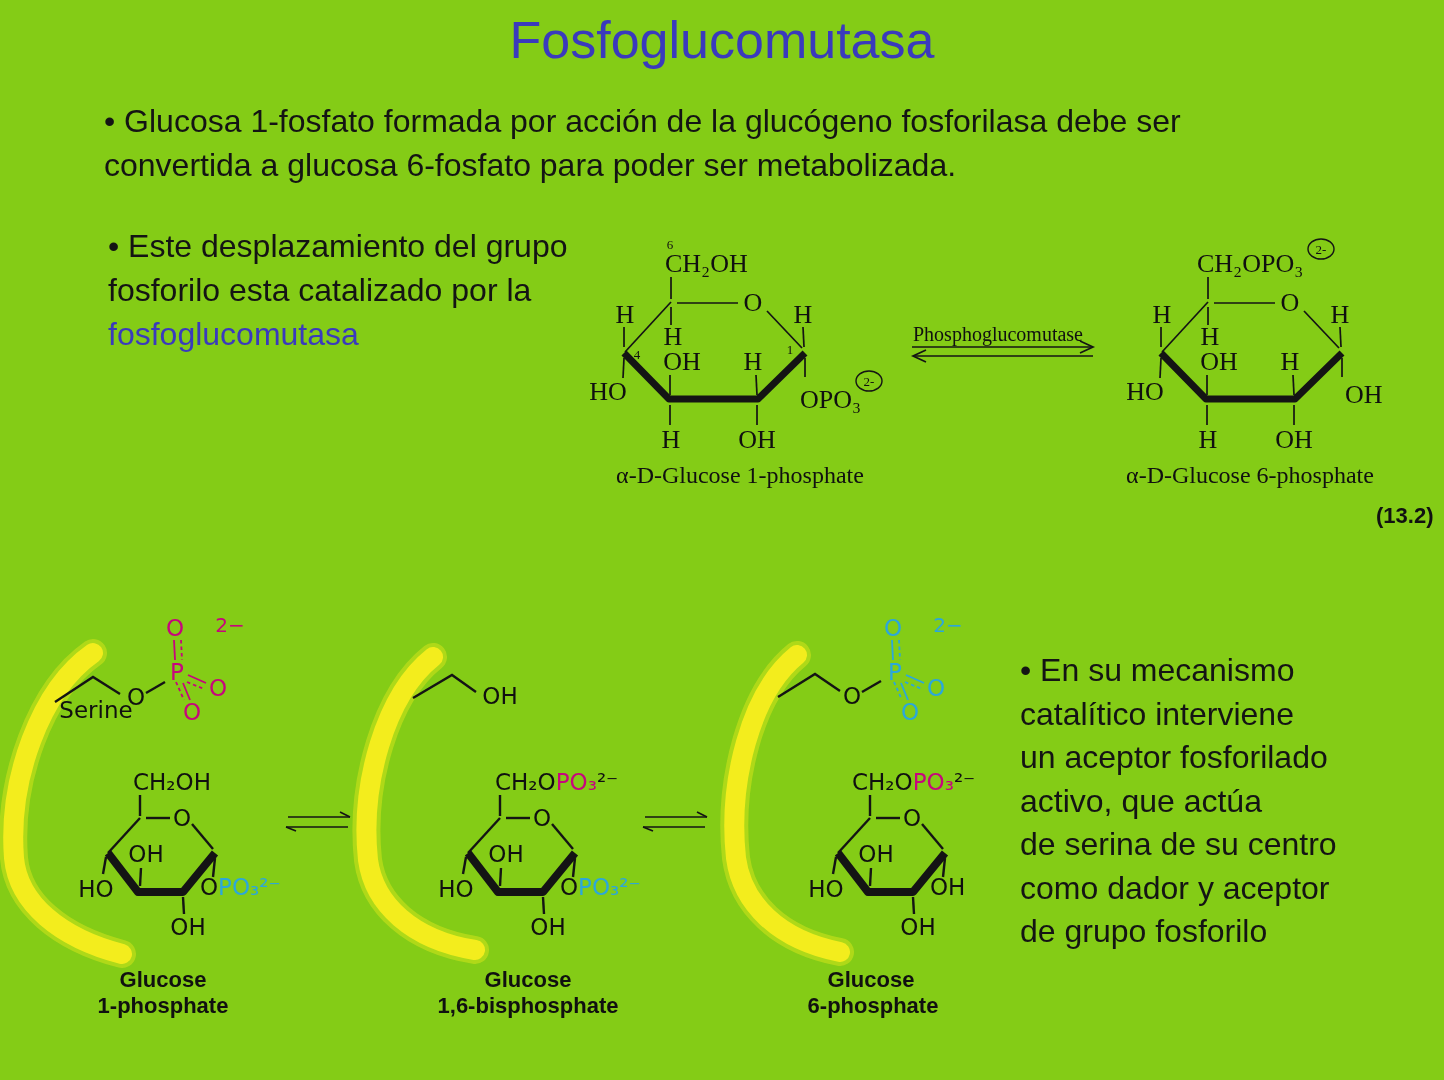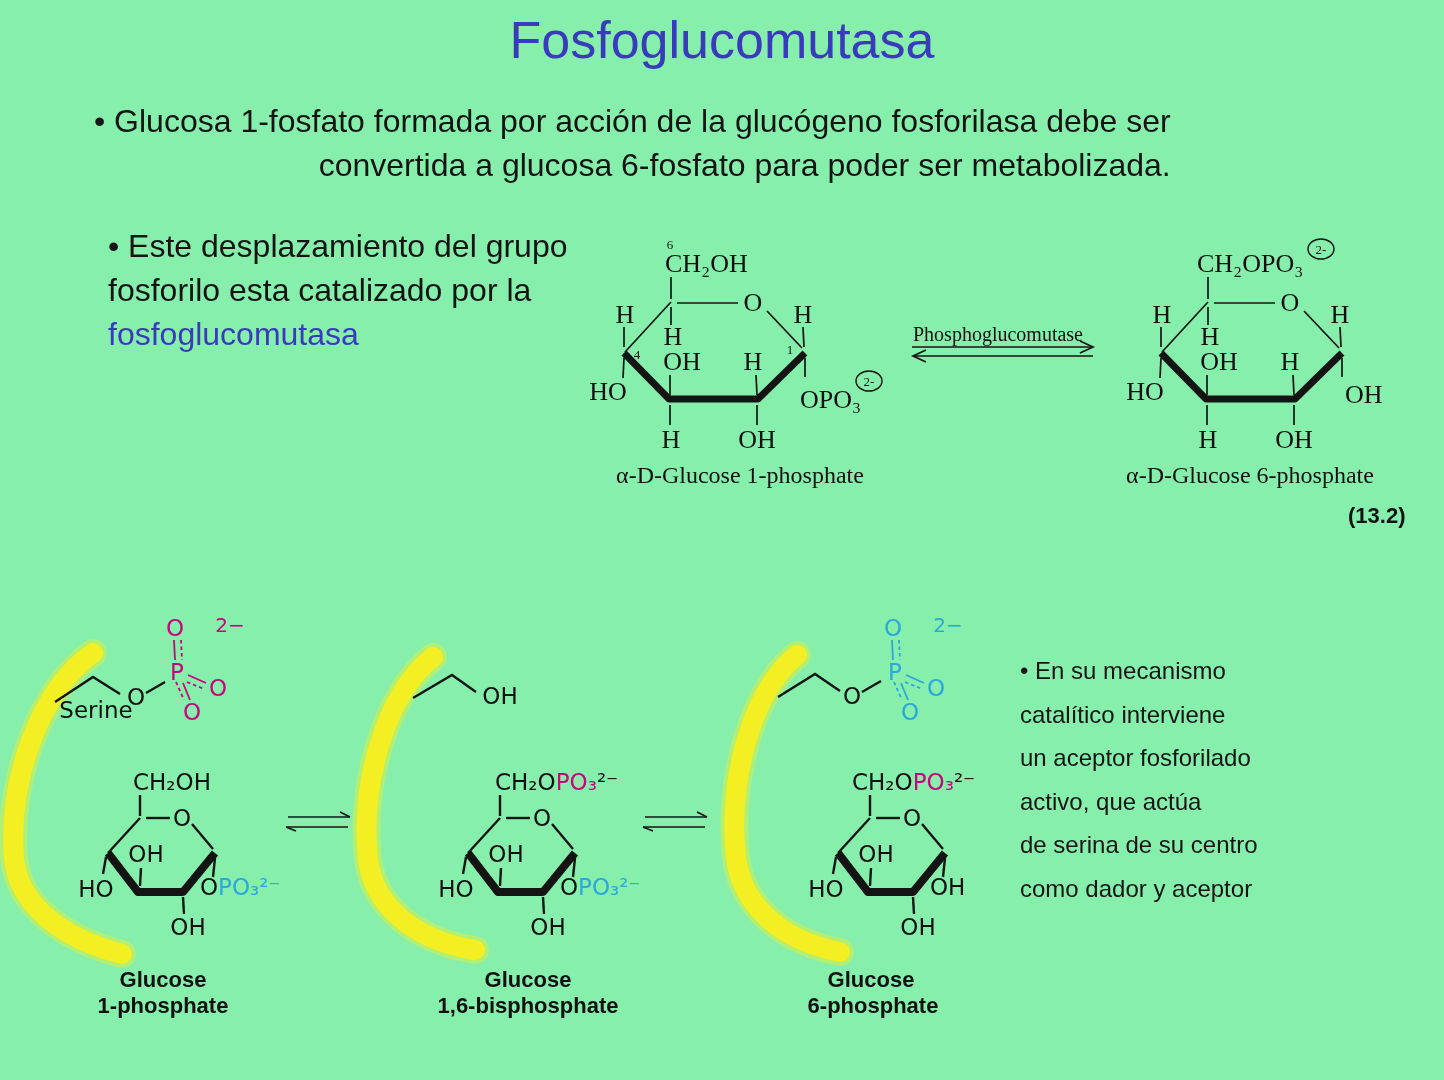--- a/index.html
+++ b/index.html
@@ -1,23 +1,23 @@
 <!DOCTYPE html>
 <html style="--title_blue: #3a3abd; --magenta: #c7057d; --cyan: #2ba7db; --yellow: #f7ee1e;"><head>
 <meta charset="utf-8">
 <style>
   html,body{margin:0;padding:0;background:#888;}
-  .slide{position:relative;width:1444px;height:1080px;background:#86efac;overflow:hidden;
+  .slide{position:relative;width:1444px;height:1080px;background:#84cc16;overflow:hidden;
          font-family:"Liberation Sans",sans-serif;color:#141414;}
   .abs{position:absolute;}
   .page-title{left:0;top:12px;width:100%;text-align:center;font-size:52px;line-height:1.1;
               color:var(--title_blue);}
   .body-line{font-size:32px;line-height:44px;white-space:nowrap;}
   .blue{color:var(--title_blue);}
-  .b3-line{font-size:24px;line-height:43.5px;white-space:nowrap;}
+  .b3-line{font-size:32px;line-height:43.5px;white-space:nowrap;}
   .eqnum{font-size:22px;font-weight:bold;color:#111;}
 
   
   svg{position:absolute;overflow:visible;}
   svg text{font-family:"DejaVu Sans","Liberation Sans",sans-serif;font-size:23px;fill:#101010;}
   svg text.serif{font-family:"Liberation Serif","DejaVu Serif",serif;font-size:26px;}
   svg text.sm{font-family:"Liberation Serif","DejaVu Serif",serif;font-size:13px;}
   svg text.nm{font-family:"Liberation Serif","DejaVu Serif",serif;font-size:24px;}
   svg text.enz{font-family:"Liberation Serif","DejaVu Serif",serif;font-size:20px;}
   svg text.bold-name{font-family:"Liberation Sans","DejaVu Sans",sans-serif;font-weight:700;font-size:22px;}
@@ -38,41 +38,42 @@
   .arrow{stroke-width:1.7;}
   ellipse{stroke:#141414;stroke-width:1.4;fill:none;}
 </style>
 </head>
 <body>
 
 <div class="slide">
 
   <div class="abs page-title">Fosfoglucomutasa</div>
 
-  <div class="abs" style="left:94px;top:99px;text-align:right;">
+  <div class="abs" style="left:104px;top:99px;">
     <div class="body-line">• Glucosa 1-fosfato formada por acción de la glucógeno fosforilasa debe ser</div>
     <div class="body-line">convertida a glucosa 6-fosfato para poder ser metabolizada.</div>
   </div>
 
   <div class="abs" style="left:108px;top:224px;">
     <div class="body-line">• Este desplazamiento del grupo</div>
     <div class="body-line">fosforilo esta catalizado por la</div>
     <div class="body-line blue">fosfoglucomutasa</div>
   </div>
 
   <div class="abs" style="left:1020px;top:649px;">
     <div class="b3-line">• En su mecanismo</div>
     <div class="b3-line">catalítico interviene</div>
     <div class="b3-line">un aceptor fosforilado</div>
     <div class="b3-line">activo, que actúa</div>
     <div class="b3-line">de serina de su centro</div>
     <div class="b3-line">como dador y aceptor</div>
+    <div class="b3-line">de grupo fosforilo</div>
   </div>
 
-  <div class="abs eqnum" style="left:1348px;top:503px;">(13.2)</div>
+  <div class="abs eqnum" style="left:1376px;top:503px;">(13.2)</div>
 
   <svg class="abs" style="left:580px;top:225px;" width="864" height="300" viewBox="0 0 864 300">
 
     <g>
       <text class="sm" x="90" y="24" text-anchor="middle">6</text>
       <text class="serif" x="85" y="47">CH₂OH</text>
       <g>
         <line class="thin" x1="91" y1="52" x2="91" y2="74"></line>
         <line class="thin" x1="97" y1="78" x2="158" y2="78"></line>
         <line class="thin" x1="187" y1="86" x2="222" y2="123"></line>

